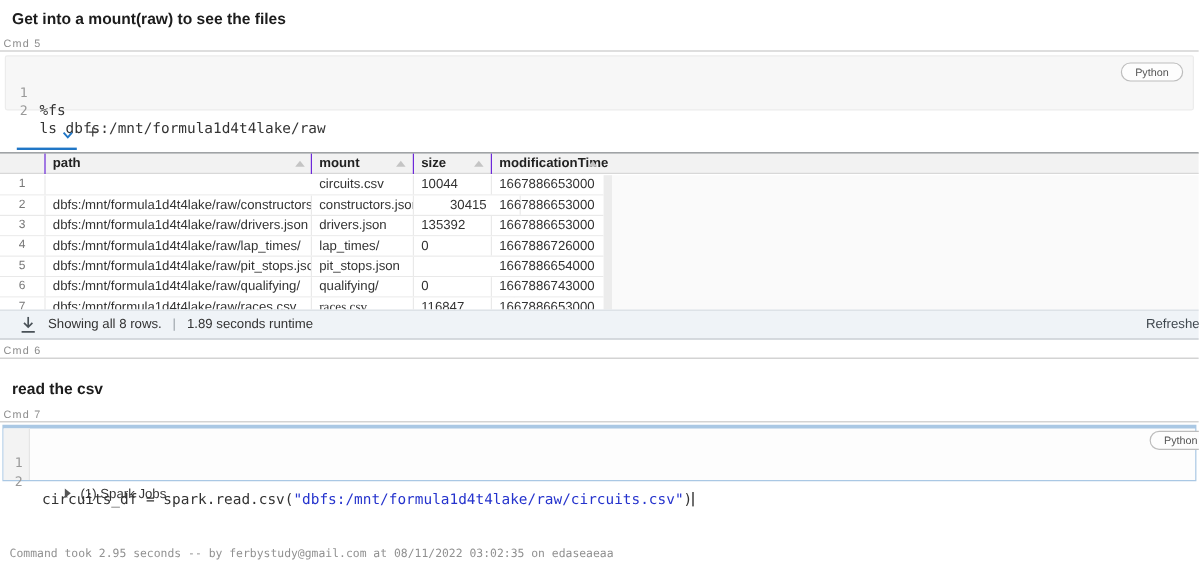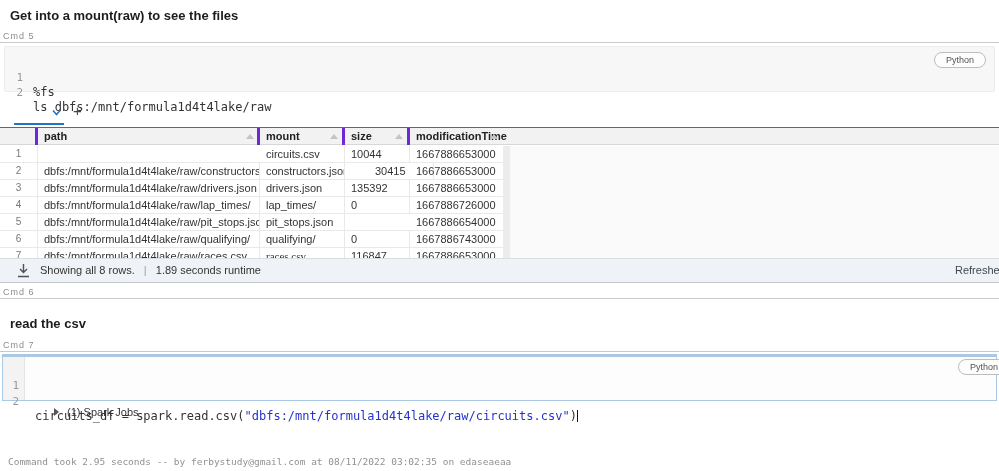--- a/index.html
+++ b/index.html
@@ -27,21 +27,21 @@
   
   .tab-table { position:absolute; left:15px; top:105px; font-size:11.5px; color:#2076c6; cursor:pointer;margin-top:26px; }
   .tab-chevron { position:absolute; left:52px; top:109px; width:9px; height:7px; }
   .tab-plus { position:absolute; left:73px; top:102px; font-size:15px; color:#444; }
   .tab-underline { position:absolute; left:14px; top:123px; width:50px; height:2px; background:#2076c6; }
   .thead-topline { position:absolute; left:0; top:127px; width:999px; height:1px; background:#63686c; }
 
   .thead { position:absolute; left:0; top:128px; width:999px; height:17px;
            background:#f2f2f2; border-bottom:1px solid #d8d8d8; }
   .th { position:absolute; top:0; height:17px; font-size:11px; font-weight:bold; color:#222;
-        line-height:17px; padding-left:6px; border-right:3px solid #6d28d9; }
+        line-height:17px; padding-left:6px; border-right:1px solid #6d28d9; }
   .sort-tri { position:absolute; top:6px; width:0; height:0;
               border-left:4px solid transparent; border-right:4px solid transparent;
               border-bottom:5px solid #c4c4c4; }
 
   .tbody { position:absolute; left:0; top:146px; width:503px; height:112px; overflow:hidden; }
   .trow { position:relative; width:503px; height:17px; background:#fff; border-bottom:1px solid #e9e9e9; }
   .td { position:absolute; top:0; height:16px; font-size:11px; color:#333; line-height:16px;
         padding-left:6px; white-space:nowrap; overflow:hidden; border-right:1px solid #e9e9e9; }
   .td-num { color:#777; font-size:10px; padding-left:0; text-align:center; }
   .table-void { position:absolute; left:510px; top:146px; width:489px; height:112px; background:#fafafa; }

